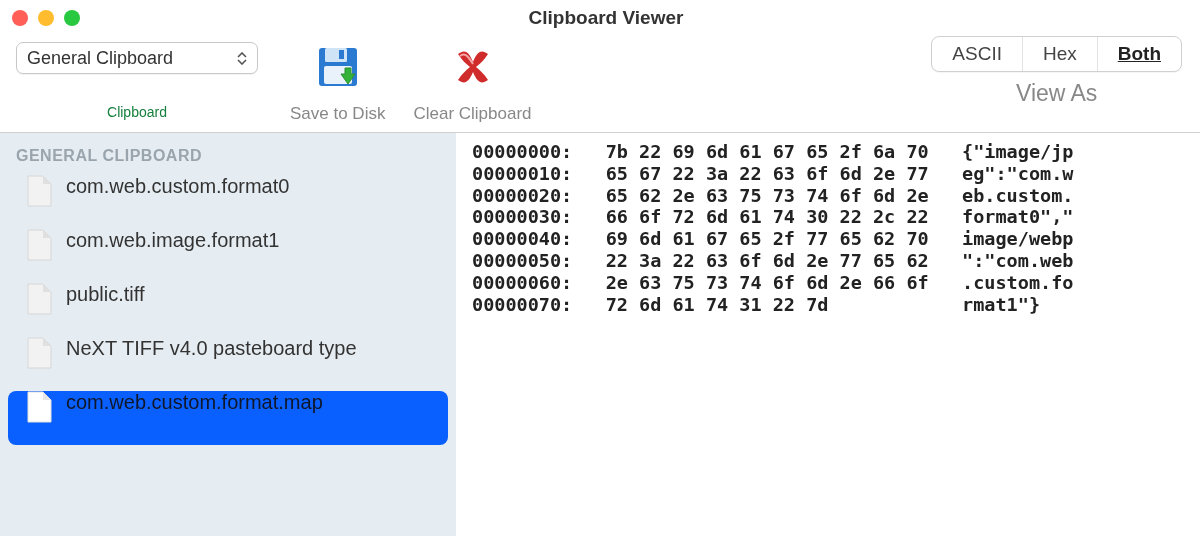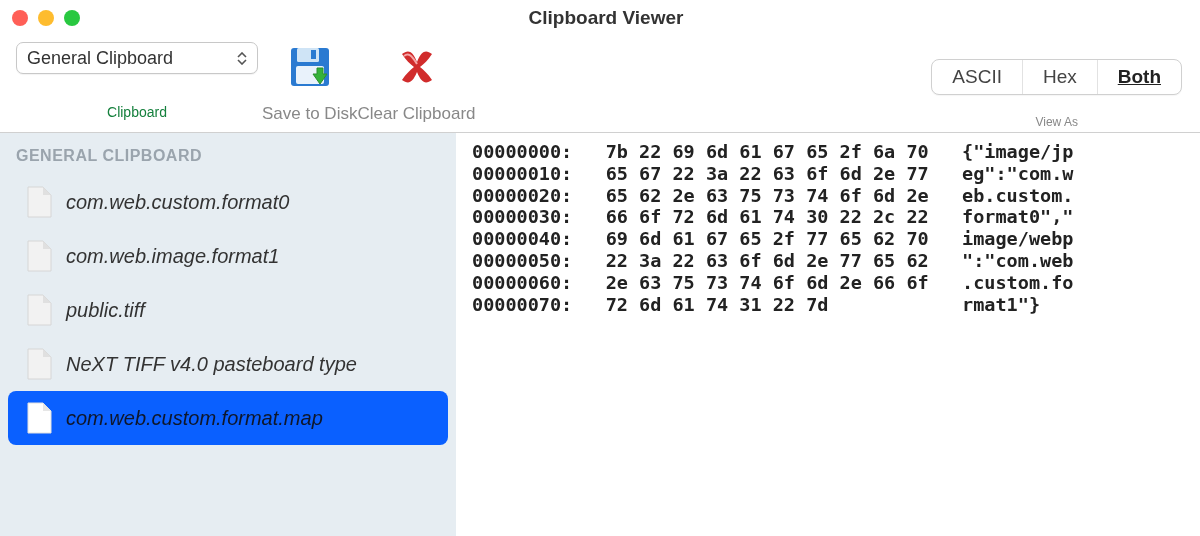--- a/index.html
+++ b/index.html
@@ -75,38 +75,39 @@
     .selector-arrows svg { display: block; }
     .toolbar-label {
       font-size: 14px;
       color: #15803d;
       margin-top: 30px;
     }
     .toolbar-item {
       display: flex;
       flex-direction: column;
       align-items: center;
+      margin-left: 28px;
     }
     .toolbar-item .icon-wrap {
       width: 60px;
       height: 50px;
       display: flex;
       align-items: center;
       justify-content: center;
       cursor: pointer;
     }
     .toolbar-item .item-label {
       font-size: 17px;
       color: #888;
       margin-top: 12px;
     }
     .segmented {
       position: absolute;
       right: 18px;
-      top: 23px;
+      top: 0;
       display: flex;
       flex-direction: column;
       align-items: center;
     }
     .segmented-control {
       display: flex;
       border: 1px solid #d0d0d0;
       border-radius: 8px;
       overflow: hidden;
       background: #fff;
@@ -119,23 +120,23 @@
       font-size: 19px;
       color: #444;
       display: flex;
       align-items: center;
       cursor: pointer;
       border-right: 1px solid #e2e2e2;
     }
     .seg-btn:last-child { border-right: none; }
     .seg-btn.selected { font-weight: 600; color: #222; text-decoration: underline; }
     .segmented .item-label {
-      font-size: 12px;
+      font-size: 23px;
       color: #888;
-      margin-top: 20px;
+      margin-top: 8px;
     }
     .content {
       flex: 1;
       display: flex;
       overflow: hidden;
     }
     .sidebar {
       width: 456px;
       background: linear-gradient(#e6edf2, #e6edf2);
       border-top: 1px solid #d0d0d0;
@@ -144,30 +145,28 @@
     }
     .sidebar-header {
       font-size: 16px;
       font-weight: 700;
       letter-spacing: 0.5px;
       color: #9aa4ad;
       padding: 6px 16px 10px;
     }
     .sidebar-item {
       display: flex;
-      align-items: center;
       gap: 14px;
       height: 54px;
       padding: 0 18px;
       font-size: 20px;
       color: #333;
       cursor: pointer;
       border-radius: 8px;
       margin: 0 8px;
-      font-style: italic;
     }
     .sidebar-item.selected {
       background: #0a60ff;
       color: #0f172a;
     }
     .file-icon {
       width: 26px;
       height: 32px;
       position: relative;
       flex-shrink: 0;

